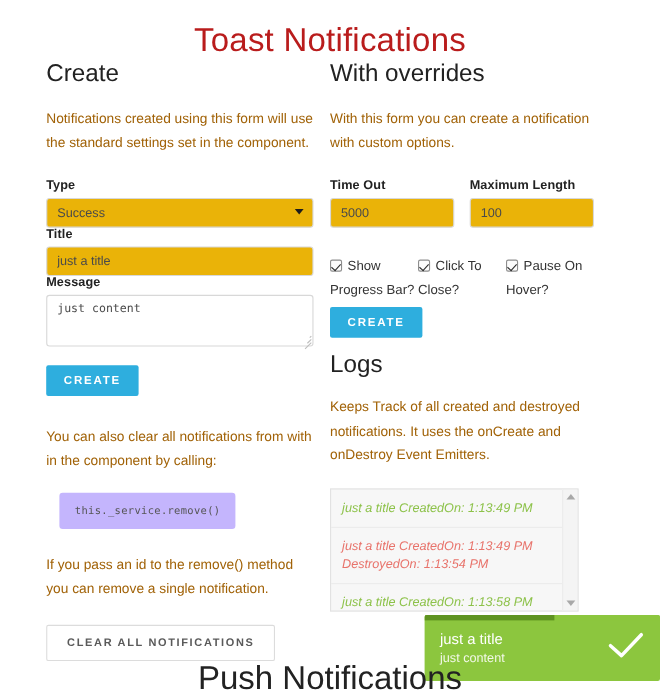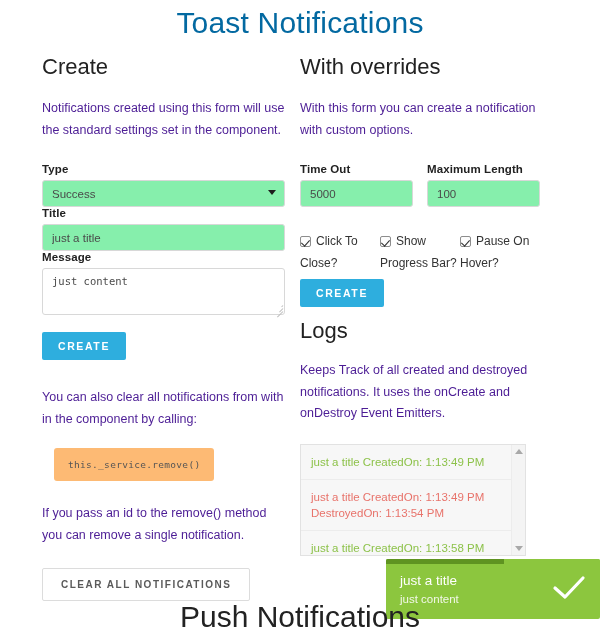--- a/index.html
+++ b/index.html
@@ -10,23 +10,23 @@
     font-family: "Liberation Sans", sans-serif;
     color: #333333;
     overflow: hidden;
   }
   .page { position: relative; width: 600px; height: 628px; overflow: hidden; }
 
   .page-title {
     text-align: center;
     font-size: 30px;
     font-weight: 400;
-    color: #0369a1;
+    color: #b91c1c;
     margin: 0;
-    padding-top: 6px;
+    padding-top: 20px;
     letter-spacing: 0.2px;
   }
 
   .columns {
     position: absolute;
     top: 55px;
     left: 0;
     width: 600px;
   }
   .col-left {
@@ -45,41 +45,41 @@
   h2.section-title {
     font-size: 22px;
     font-weight: 400;
     color: #222;
     margin: 0 0 19px 0;
     line-height: 1.1;
   }
   p.para {
     font-size: 12.5px;
     line-height: 1.72;
-    color: #4c1d95;
+    color: #a16207;
     margin: 0 0 22px 0;
   }
 
   label.field-label {
     display: block;
     font-size: 11.5px;
     font-weight: bold;
     color: #222;
     margin-bottom: 5px;
     letter-spacing: 0.1px;
   }
   .field-group { }
 
   .txt-input, .sel-input {
     display: block;
     width: 100%;
     height: 27px;
     border: 1px solid #d8d8d8;
     border-radius: 3px;
-    background: #86efac;
+    background: #eab308;
     padding: 0 9px;
     font-size: 11.5px;
     color: #4a4a4a;
     font-family: "Liberation Sans", sans-serif;
     outline: none;
   }
   .sel-wrap { position: relative; }
   .sel-caret {
     position: absolute;
     right: 9px; top: 10px;
@@ -145,21 +145,21 @@
     font-weight: bold;
     letter-spacing: 1.5px;
     padding: 10px 18px;
     border-radius: 2px;
     cursor: pointer;
     font-family: "Liberation Sans", sans-serif;
   }
 
   .code-block {
     display: inline-block;
-    background: #fdba74;
+    background: #c4b5fd;
     border-radius: 3px;
     padding: 11px 14px;
     font-family: "DejaVu Sans Mono", monospace;
     font-size: 9.5px;
     color: #555;
     letter-spacing: 0.3px;
   }
 
   
   .two-fields { display: flex; gap: 14px; }
@@ -194,20 +194,21 @@
     border: 1px solid #e2e2e2;
     background: #f7f7f7;
     width: 226px;
     height: 112px;
     overflow: hidden;
   }
   .logs-scroll {
     position: absolute;
     inset: 0 14px 0 0;
     overflow: hidden;
+    font-style: italic;
   }
   .log-entry {
     font-size: 11.5px;
     line-height: 1.45;
     padding: 9px 10px 8px 10px;
     border-bottom: 1px solid #ececec;
   }
   .log-entry.created { color: #8dc24a; }
   .log-entry.destroyed { color: #e8736b; }
 
@@ -344,30 +345,30 @@
         <div class="field-group">
           <label class="field-label">Maximum Length</label>
           <input class="txt-input" value="100" style="">
         </div>
       </div>
 
       <div class="checks-row">
         <div class="check-cell">
           <div class="check-line1">
             <span class="cbox"></span>
+            <span>Show</span>
+          </div>
+          <div class="check-line2">Progress Bar?</div>
+        </div>
+        <div class="check-cell">
+          <div class="check-line1">
+            <span class="cbox"></span>
             <span>Click To</span>
           </div>
           <div class="check-line2">Close?</div>
-        </div>
-        <div class="check-cell">
-          <div class="check-line1">
-            <span class="cbox"></span>
-            <span>Show</span>
-          </div>
-          <div class="check-line2">Progress Bar?</div>
         </div>
         <div class="check-cell">
           <div class="check-line1">
             <span class="cbox"></span>
             <span>Pause On</span>
           </div>
           <div class="check-line2">Hover?</div>
         </div>
       </div>
 

